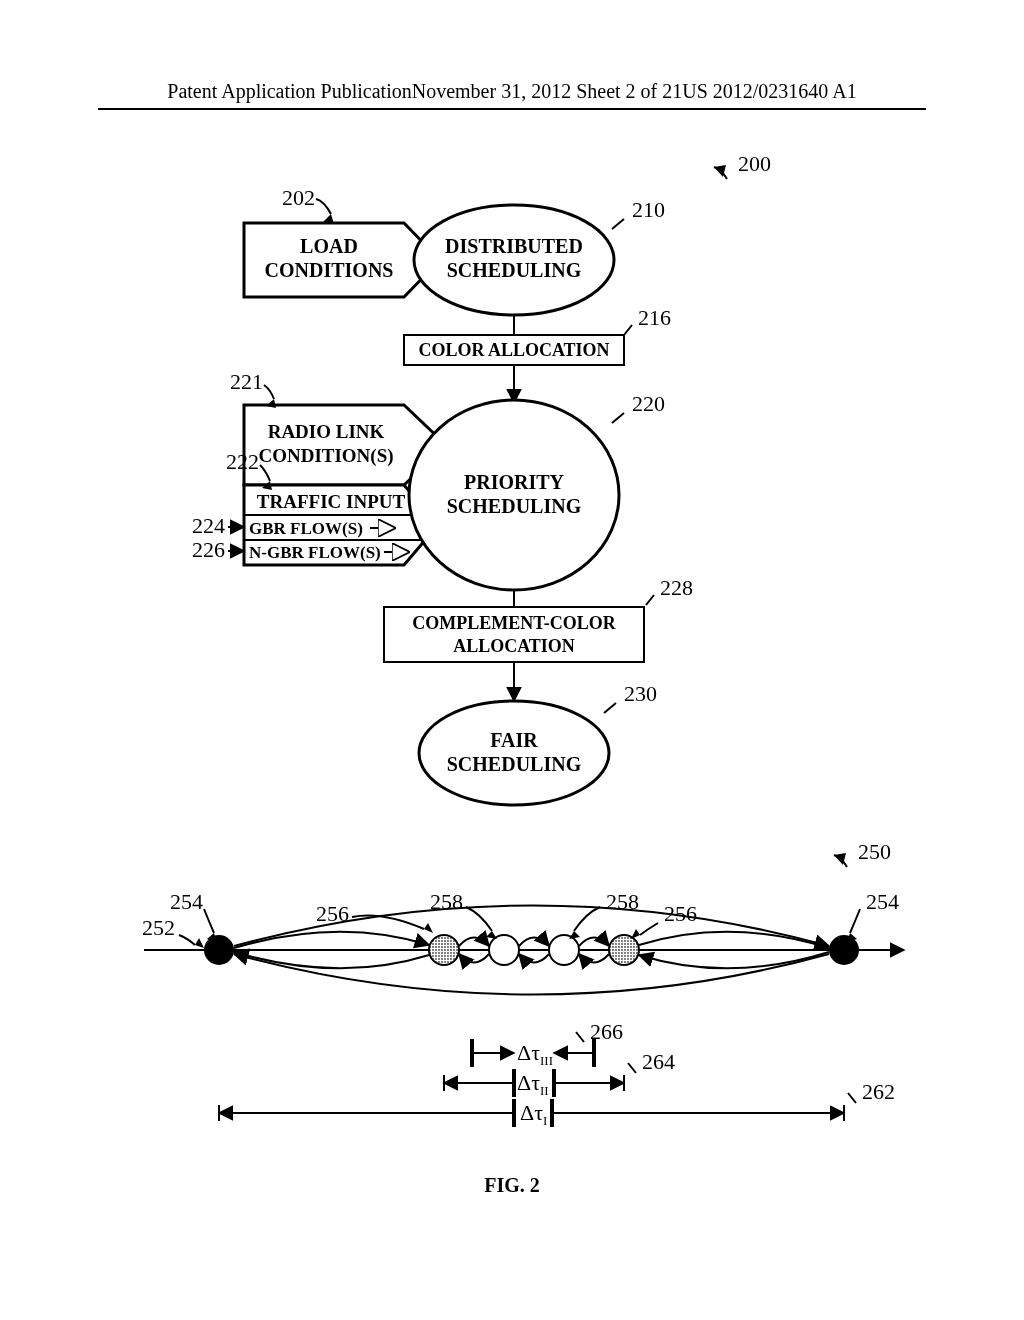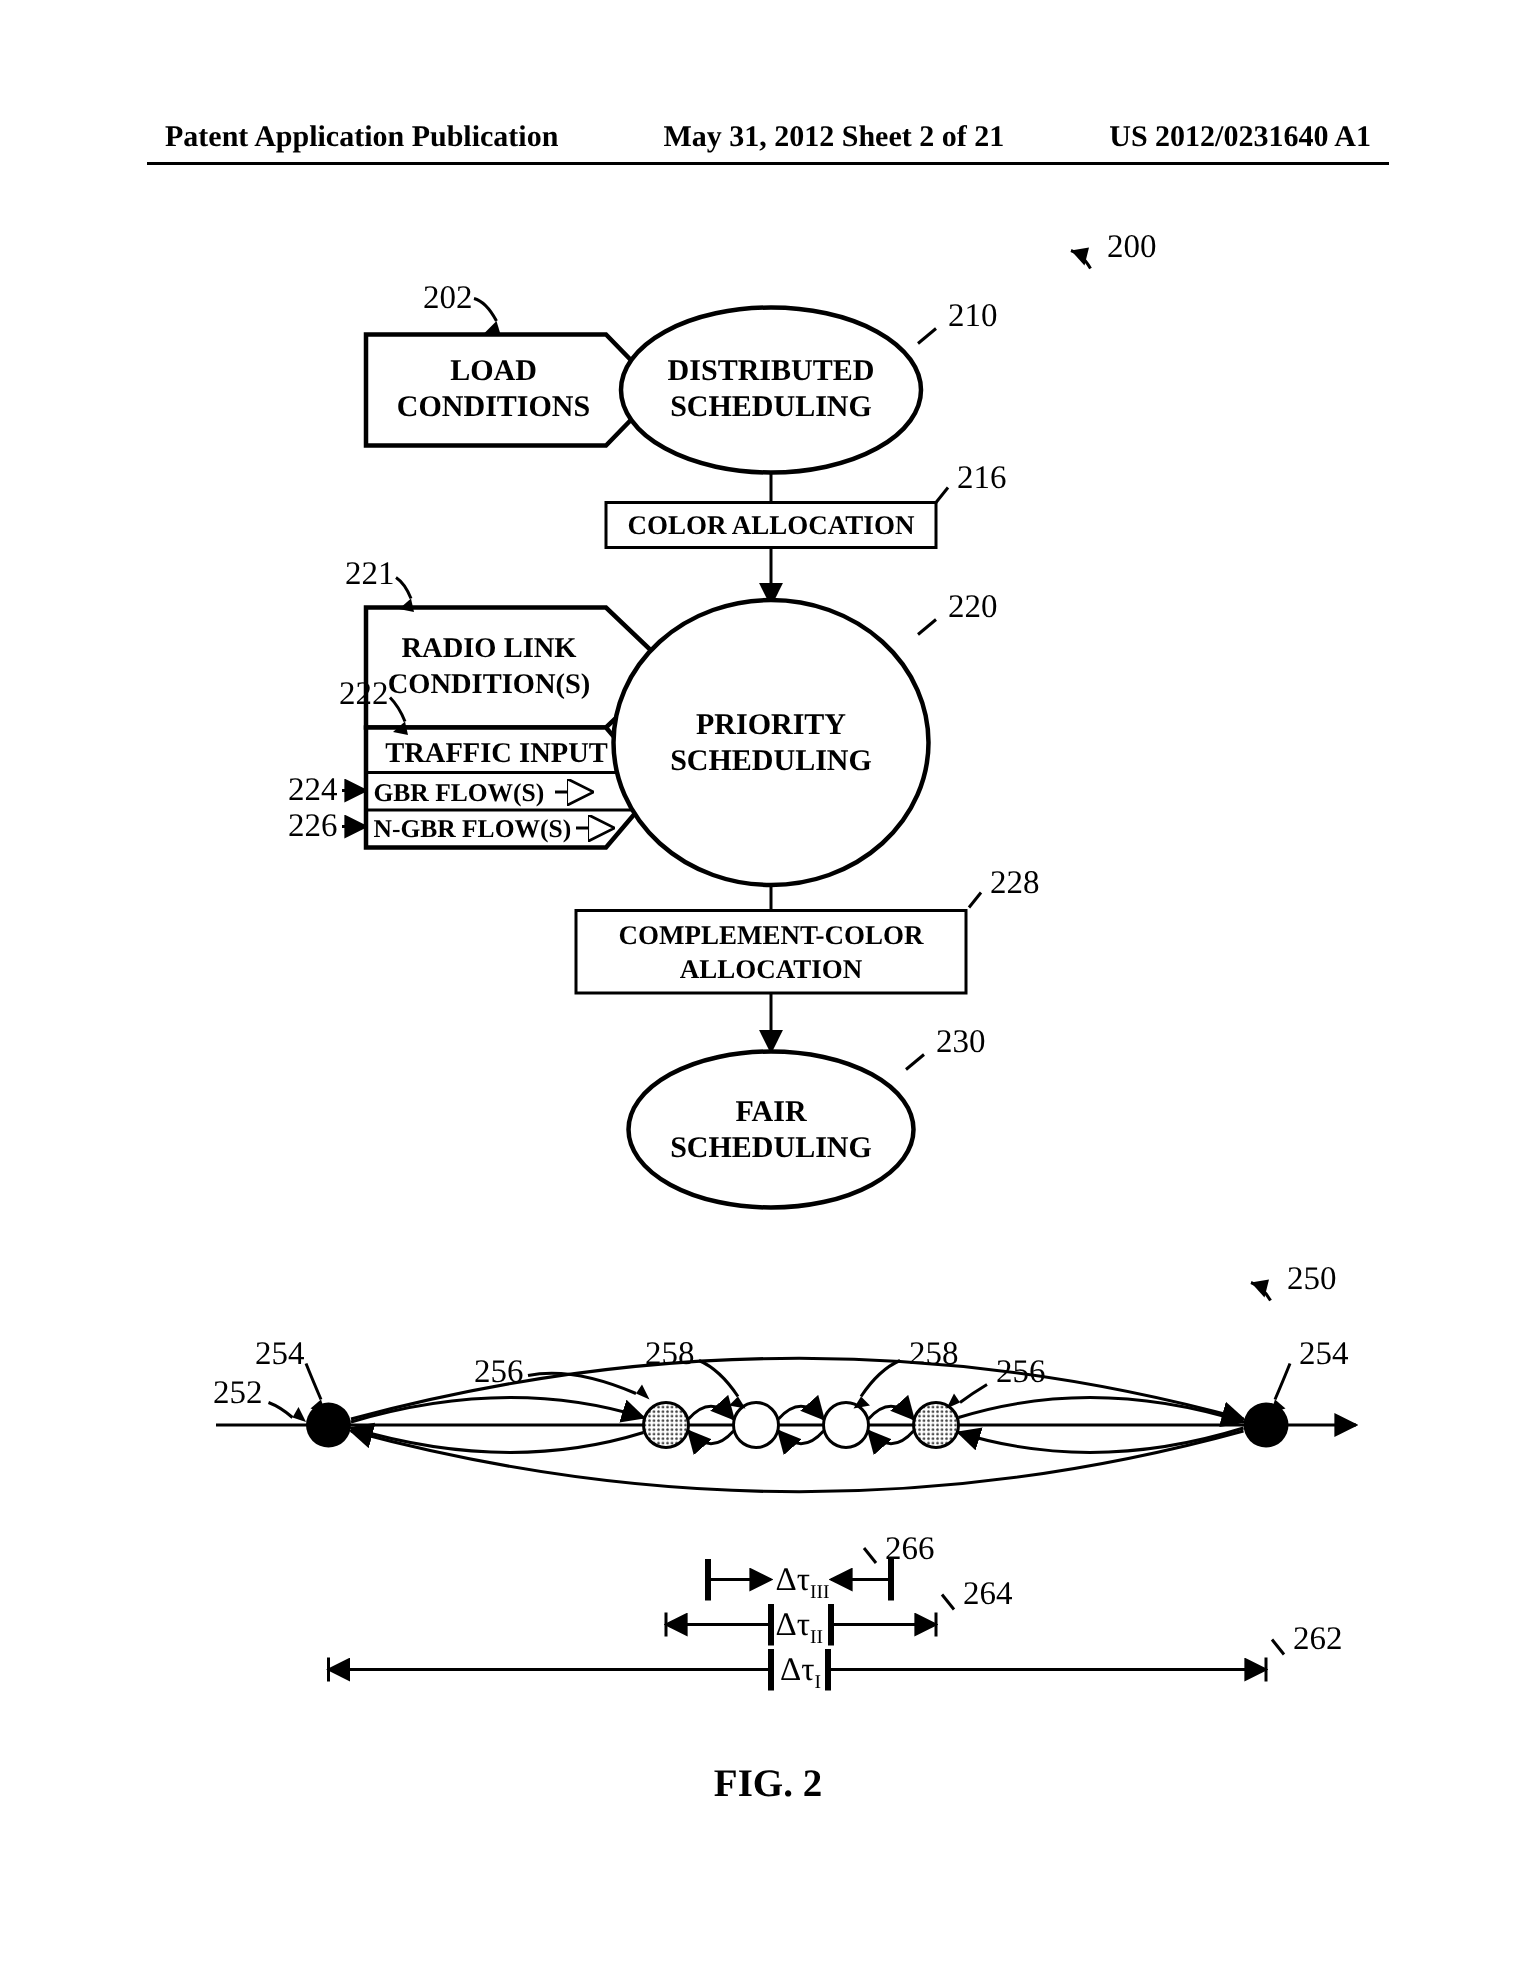--- a/index.html
+++ b/index.html
@@ -1,30 +1,30 @@
 <!DOCTYPE html>
 <html><head>
 <meta charset="utf-8">
 <style>
   * { margin: 0; padding: 0; box-sizing: border-box; }
   body { width: 1024px; height: 1320px; font-family: "Times New Roman", serif; background: #fff; position: relative; }
-  .header { position: absolute; top: 80px; left: 0; width: 100%; padding: 0 110px; font-weight: bold; font-size: 20px; display: flex; justify-content: space-between; }
+  .header { position: absolute; top: 80px; left: 0; width: 100%; padding: 0 110px; font-weight: normal; font-size: 20px; display: flex; justify-content: center; }
   .hrule { position: absolute; top: 108px; left: 98px; width: 828px; border-top: 2px solid #000; }
   .svgwrap { position: absolute; top: 145px; left: 0; width: 1024px; margin-left: 24px; }
-  .figlabel { position: absolute; top: 1174px; left: 0; width: 100%; text-align: center; font-weight: bold; font-size: 26px; }
+  .figlabel { position: absolute; top: 1174px; left: 0; width: 100%; text-align: center; font-weight: bold; font-size: 20px; }
   .elabel { font-family: "Times New Roman", serif; font-weight: bold; text-anchor: middle; }
   .elabelL { font-family: "Times New Roman", serif; font-weight: bold; text-anchor: start; }
   .reflabel { font-family: "Times New Roman", serif; font-size: 22px; }
 </style>
 </head>
 <body>
 
 <div class="header">
   <span>Patent Application Publication</span>
-  <span>May 31, 2012  Sheet 2 of 21</span>
+  <span>November 31, 2012  Sheet 2 of 21</span>
   <span>US 2012/0231640 A1</span>
 </div>
 <div class="hrule"></div>
 
 <div class="svgwrap">
 <svg width="1024" height="1010" viewBox="0 0 1024 1010">
 
 <defs>
   <marker id="ah" viewBox="0 0 10 10" refX="9" refY="5" markerWidth="8" markerHeight="8" orient="auto-start-reverse">
     <path d="M0 0 L10 5 L0 10 z" fill="#000"></path>

